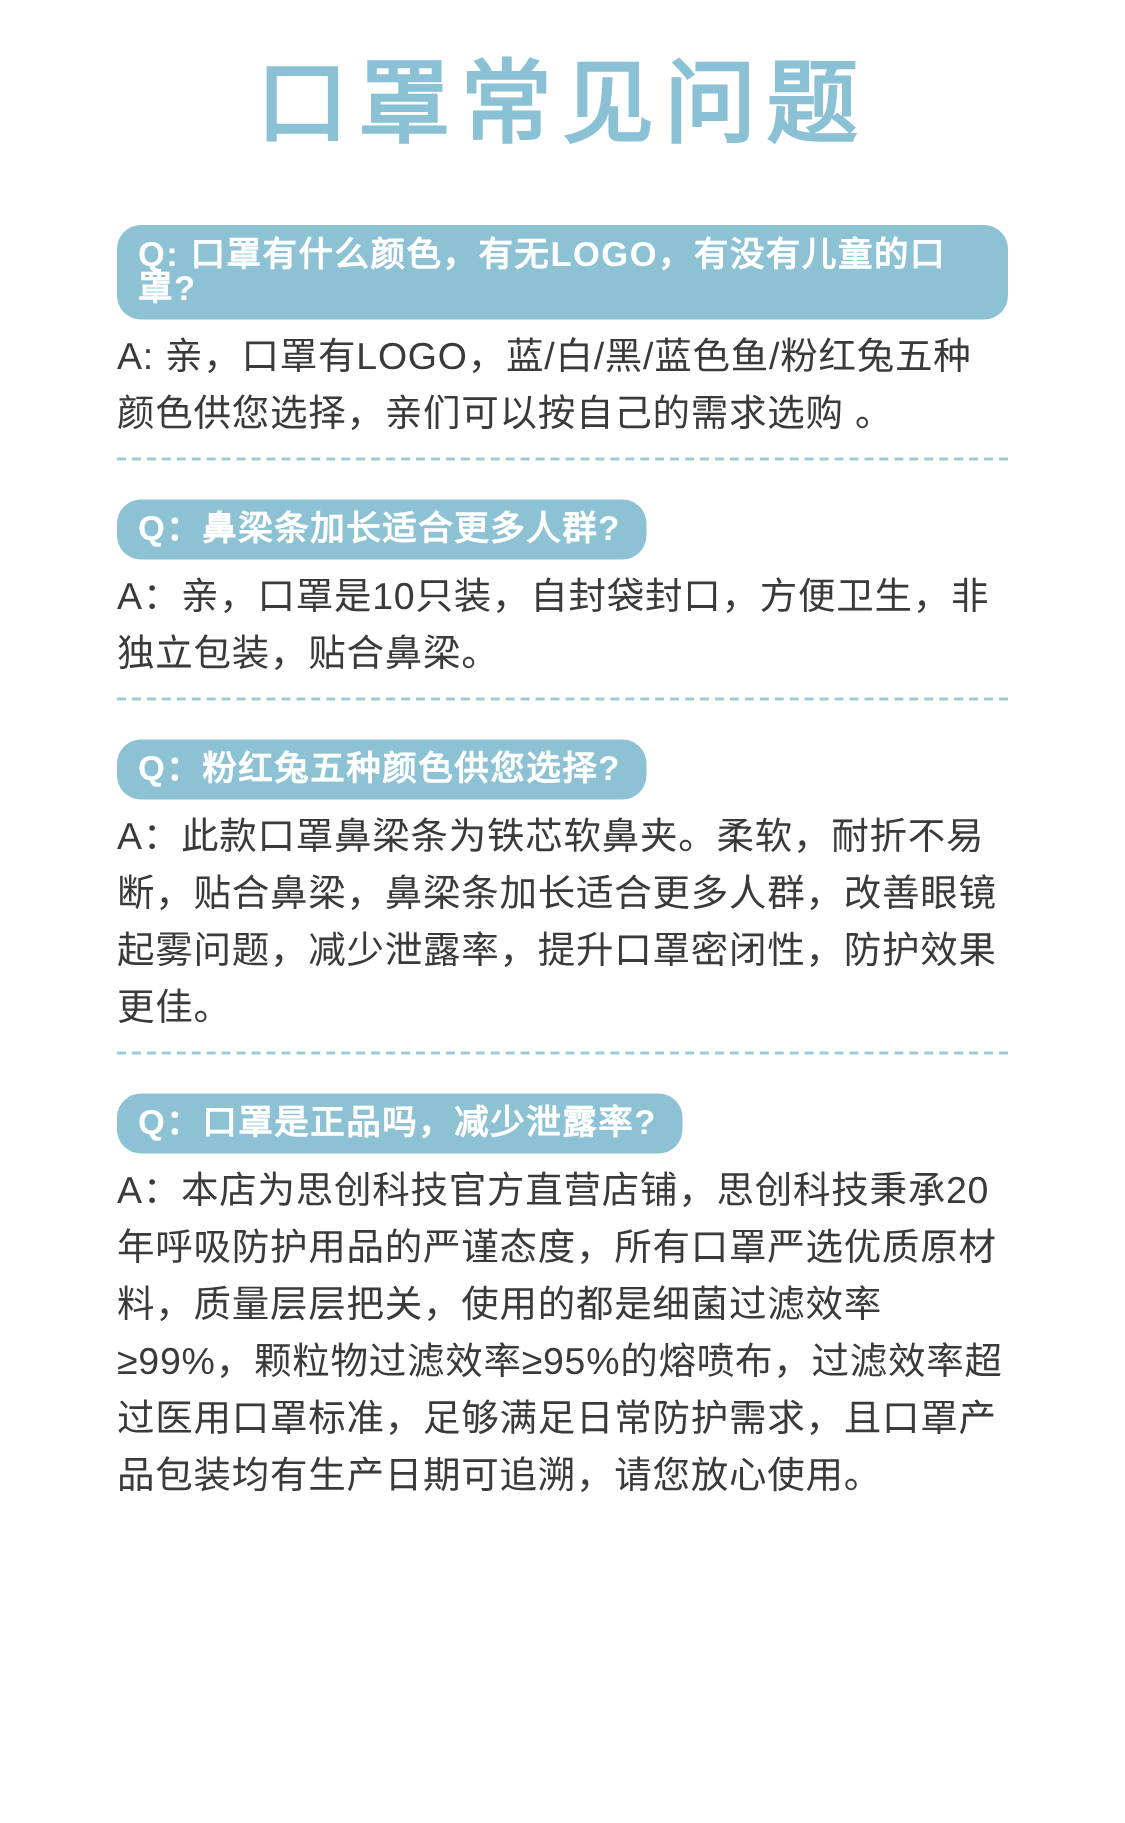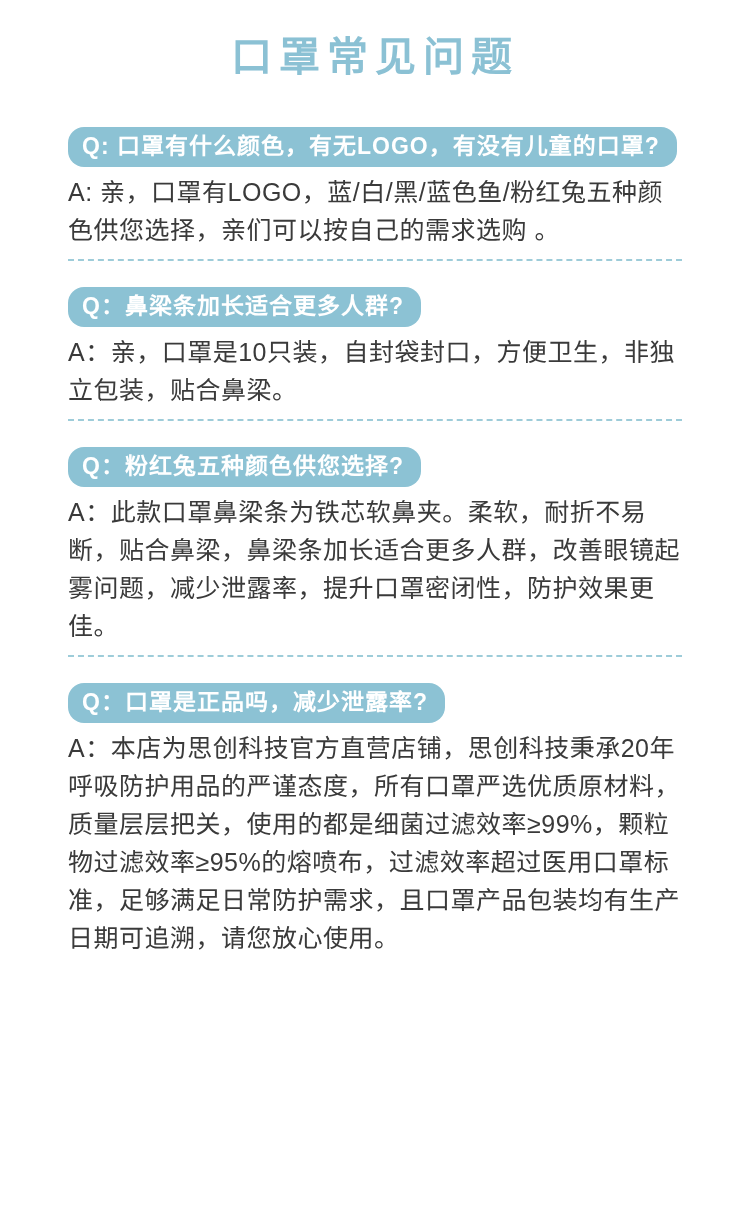--- a/index.html
+++ b/index.html
@@ -11,28 +11,28 @@
   }
   .page {
     width: 750px;
     min-height: 1215px;
     margin: 0 auto;
     background: #ffffff;
     padding: 34px 62px 40px 62px;
   }
   .page-title {
     text-align: center;
-    font-size: 41px;
+    font-size: 61px;
     font-weight: 900;
     color: #8bc1d4;
     letter-spacing: 7px;
     margin: 0 0 46px 0;
     line-height: 1.15;
   }
-  .qa-section { margin: 6px; }
+  .qa-section { margin: 16px; }
   .q-pill {
     display: inline-block;
     background: #8cc2d4;
     color: #ffffff;
     font-size: 23px;
     font-weight: 700;
     line-height: 1;
     padding: 8px 17px 9px 14px;
     border-radius: 16px;
     letter-spacing: 1px;

